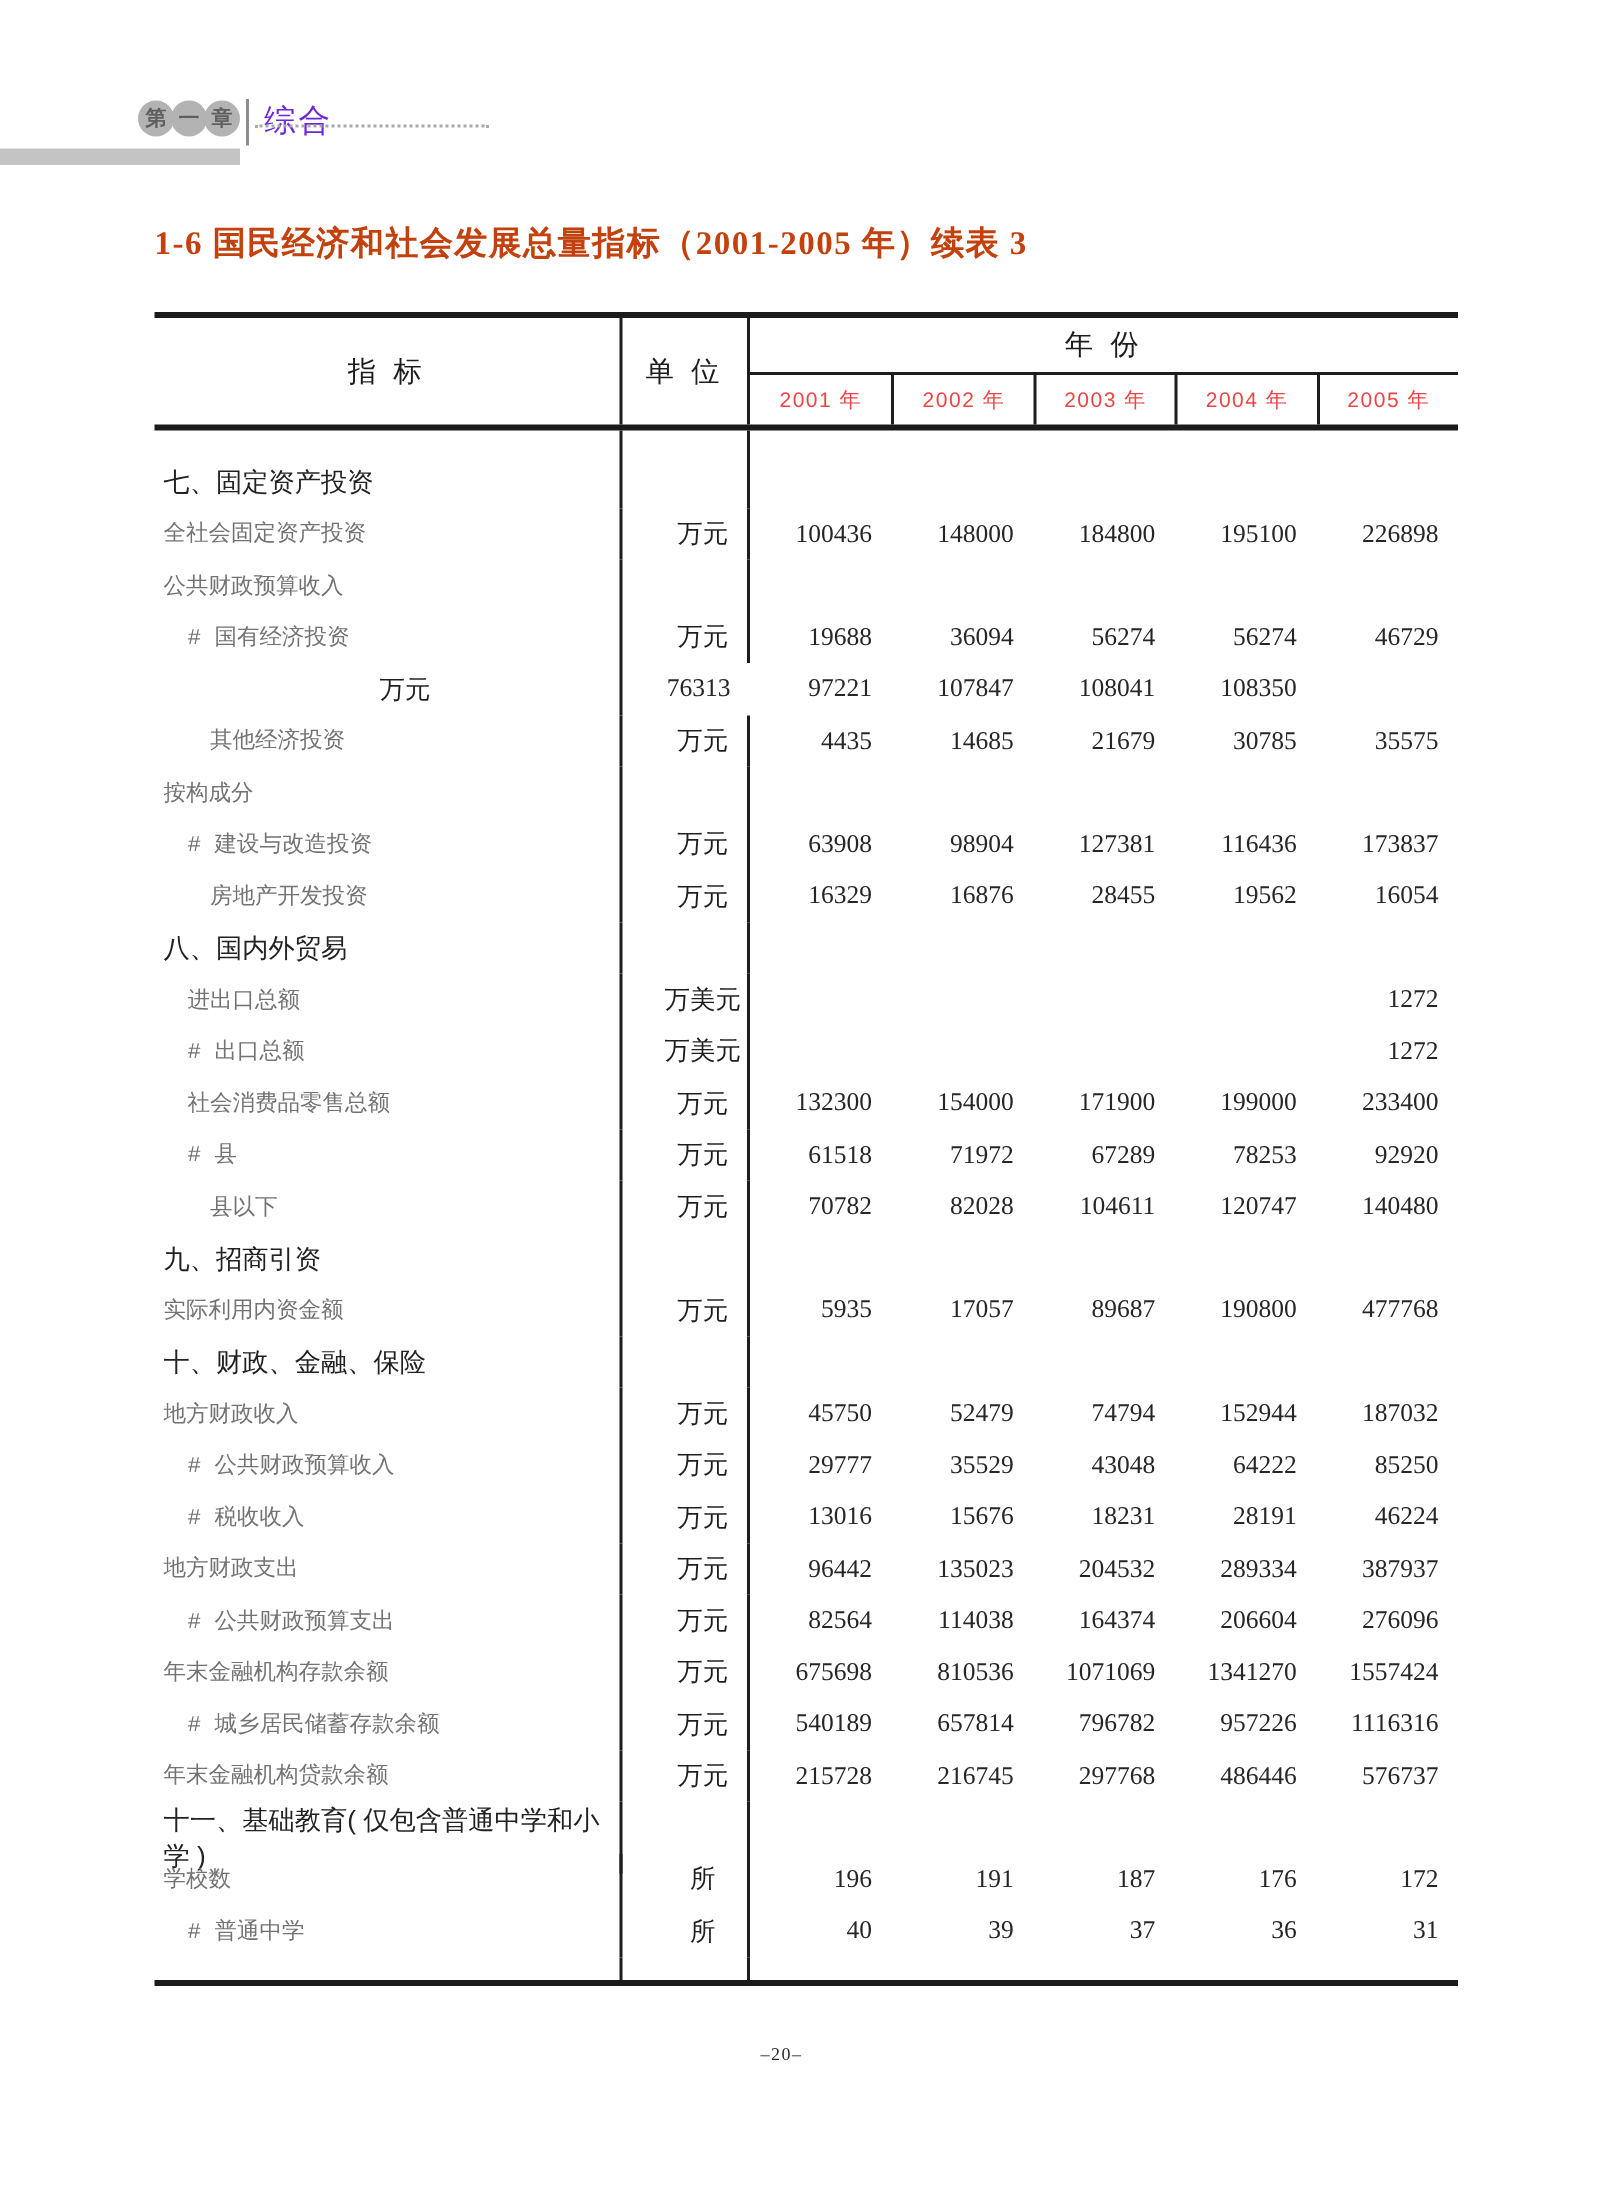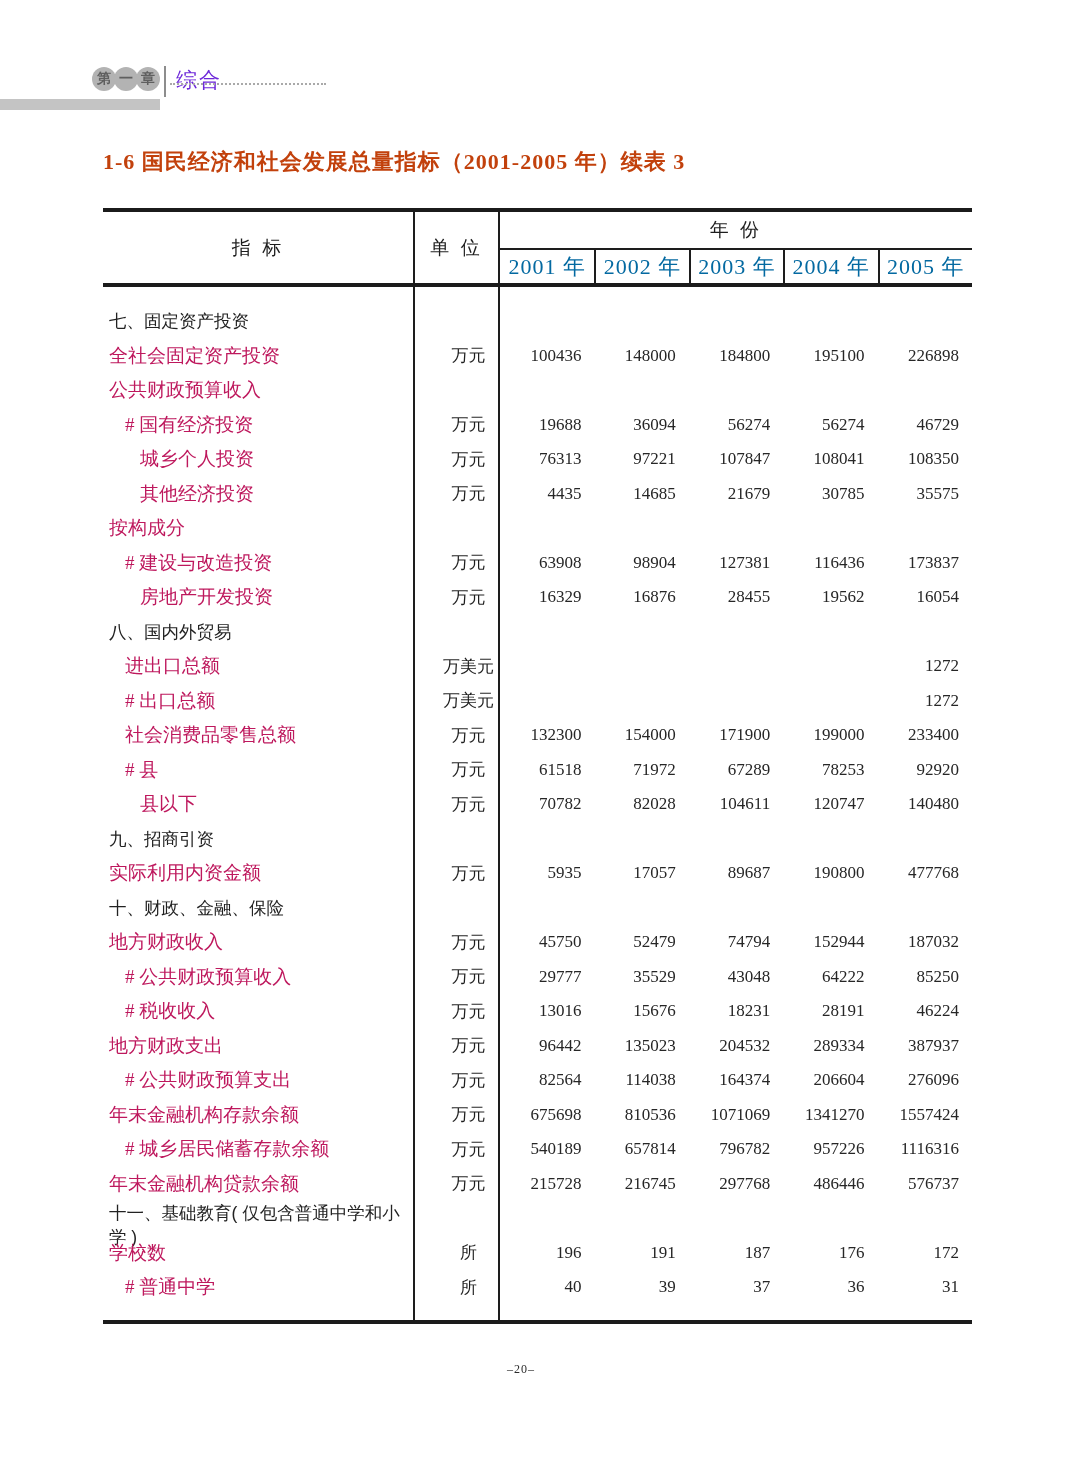--- a/index.html
+++ b/index.html
@@ -45,31 +45,31 @@
     border-top:4px solid #1b1b1b;
     border-bottom:4px solid #1b1b1b;
   }
   .grid7 { display:grid; grid-template-columns:312px 85px repeat(5, 94.4px); }
   .thead { grid-template-rows:38px 33px; font-family:"Liberation Sans","DejaVu Sans",sans-serif; }
   .cell { display:flex; align-items:center; }
   .hc { justify-content:center; font-size:19px; color:#1d1d1d; letter-spacing:3px; }
   .h-ind  { grid-row:1/3; grid-column:1; border-right:2px solid #1d1d1d; }
   .h-unit { grid-row:1/3; grid-column:2; border-right:2px solid #1d1d1d; }
   .h-years{ grid-row:1;   grid-column:3/8; border-bottom:2px solid #1d1d1d; }
-  .h-year { grid-row:2; justify-content:center; font-size:22px; letter-spacing:1px; color:#0369a1;font-family:Liberation Serif, serif; }
+  .h-year { grid-row:2; justify-content:center; font-size:14px; letter-spacing:1px; color:#ef4444; }
   .h-year + .h-year { border-left:2px solid #1d1d1d; }
   .hdiv { height:4px; background:#1b1b1b; }
 
   .trow { height:34.5px; }
   .trow.spacer { height:17px; }
   .trow.filler { height:15px; }
-  .c-label { border-right:2px solid #1d1d1d; font-size:19px; color:#be185d; padding-left:6px; }
+  .c-label { border-right:2px solid #1d1d1d; font-size:15px; color:#737373; padding-left:6px; }
   .c-unit  { border-right:2px solid #1d1d1d; justify-content:center; font-size:17px;margin-left:24px; }
   .c-val   { justify-content:flex-end; padding-right:13px; font-size:17px; color:#262626; }
-  .ind1 .c-label, .c-label.ind1 { padding-left:22px; }
+  .ind1 .c-label, .c-label.ind1 { padding-left:22px;font-family:Liberation Mono, monospace; }
   .ind2 .c-label, .c-label.ind2 { padding-left:37px; }
   .sec { font-family:"Liberation Sans","DejaVu Sans",sans-serif; font-size:17.5px; color:#222; }
 
   
   .page-num {
     position:absolute; left:0; top:1362px; width:1042px;
     text-align:center; font-size:12px; color:#2a2a2a; letter-spacing:1px;
   }
 </style>
 </head>
@@ -141,21 +141,20 @@
       <div class="trow grid7">
         <div class="cell c-label ind1"># 国有经济投资</div>
         <div class="cell c-unit">万元</div>
         <div class="cell c-val">19688</div>
         <div class="cell c-val">36094</div>
         <div class="cell c-val">56274</div>
         <div class="cell c-val">56274</div>
         <div class="cell c-val">46729</div>
       </div>
       <div class="trow grid7">
-        <div class="cell c-label ind2">城乡个人投资</div>
         <div class="cell c-unit">万元</div>
         <div class="cell c-val">76313</div>
         <div class="cell c-val">97221</div>
         <div class="cell c-val">107847</div>
         <div class="cell c-val">108041</div>
         <div class="cell c-val">108350</div>
       </div>
       <div class="trow grid7">
         <div class="cell c-label ind2">其他经济投资</div>
         <div class="cell c-unit">万元</div>

